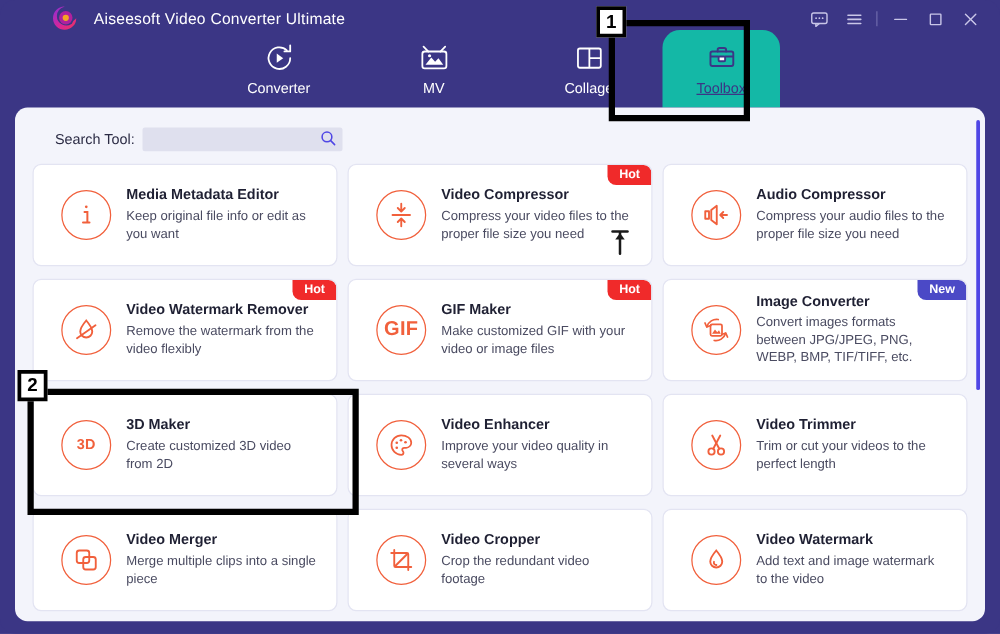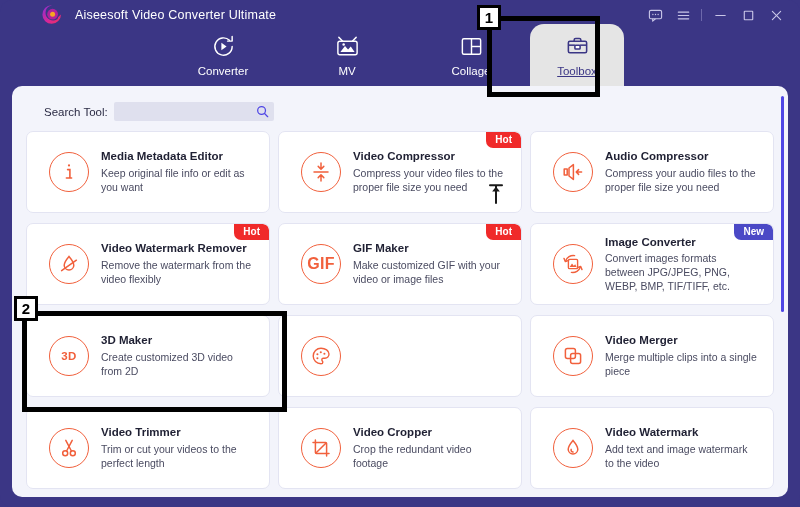--- a/index.html
+++ b/index.html
@@ -52,21 +52,21 @@
     width: 94px; height: 62px;
     display: flex; flex-direction: column;
     align-items: center; justify-content: center;
     gap: 5px;
     color: #ffffff; font-size: 11.5px;
     position: relative;
   }
   .tab + .tab { margin-left: 0px; }
   .tab .ticon { height: 26px; display:flex; align-items:center; }
   .tab.active {
-    background: #e5e5e5;
+    background: #14b8a6;
     color: #3b3685;
     border-top-left-radius: 14px;
     border-top-right-radius: 14px;
     height: 62px;
     text-decoration: underline;
   }
 
   
   .panel {
     position: absolute;
@@ -394,47 +394,51 @@
       <div class="card">
         <div class="cicon">
           <svg width="24" height="24" viewBox="0 0 24 24" fill="none" stroke="#f1603c" stroke-width="1.4">
             <path d="M12 4.2a7.8 7.8 0 0 0 0 15.6c1.2 0 1.8-.7 1.8-1.6 0-.5-.2-.8-.5-1.2-.3-.4-.5-.7-.5-1.2 0-.9.7-1.6 1.6-1.6h1.5a4.1 4.1 0 0 0 4.1-4.1C20 6.8 16.4 4.2 12 4.2Z" stroke-linejoin="round"></path>
             <circle cx="8.4" cy="10.2" r="1.05" fill="#f1603c" stroke="none"></circle>
             <circle cx="11.8" cy="8.2" r="1.05" fill="#f1603c" stroke="none"></circle>
             <circle cx="15.4" cy="9.8" r="1.05" fill="#f1603c" stroke="none"></circle>
             <circle cx="8.4" cy="14.2" r="1.05" fill="#f1603c" stroke="none"></circle>
           </svg>
         </div>
-      </div>
-
-      <div class="card">
-        <div class="cicon">
-          <svg width="24" height="24" viewBox="0 0 24 24" fill="none" stroke="#f1603c" stroke-width="1.5">
-            <rect x="4.4" y="4.4" width="10" height="10" rx="2"></rect>
-            <rect x="9.6" y="9.6" width="10" height="10" rx="2"></rect>
-          </svg>
-        </div>
-        <div class="ctext">
-          <div class="ctitle">Video Merger</div>
-          <div class="cdesc">Merge multiple clips into a single piece</div>
+        <div class="ctext">
+          <div class="ctitle">Video Enhancer</div>
+          <div class="cdesc">Improve your video quality in several ways</div>
         </div>
       </div>
 
       <div class="card">
         <div class="cicon">
           <svg width="24" height="24" viewBox="0 0 24 24" fill="none" stroke="#f1603c" stroke-width="1.5" stroke-linecap="round">
             <circle cx="8.2" cy="17.2" r="2.5"></circle>
             <circle cx="15.8" cy="17.2" r="2.5"></circle>
             <line x1="9.6" y1="15" x2="15.2" y2="4.4"></line>
             <line x1="14.4" y1="15" x2="8.8" y2="4.4"></line>
           </svg>
         </div>
         <div class="ctext">
           <div class="ctitle">Video Trimmer</div>
           <div class="cdesc">Trim or cut your videos to the perfect length</div>
+        </div>
+      </div>
+
+      <div class="card">
+        <div class="cicon">
+          <svg width="24" height="24" viewBox="0 0 24 24" fill="none" stroke="#f1603c" stroke-width="1.5">
+            <rect x="4.4" y="4.4" width="10" height="10" rx="2"></rect>
+            <rect x="9.6" y="9.6" width="10" height="10" rx="2"></rect>
+          </svg>
+        </div>
+        <div class="ctext">
+          <div class="ctitle">Video Merger</div>
+          <div class="cdesc">Merge multiple clips into a single piece</div>
         </div>
       </div>
 
       <div class="card">
         <div class="cicon">
           <svg width="24" height="24" viewBox="0 0 24 24" fill="none" stroke="#f1603c" stroke-width="1.5" stroke-linecap="round">
             <rect x="6.4" y="6.4" width="11.2" height="11.2" rx="1"></rect>
             <path d="M4 6.4 H6.4 M6.4 4 V6.4"></path>
             <line x1="16.8" y1="7.2" x2="7.2" y2="16.8"></line>
             <path d="M17.6 20 V17.6 H20"></path>

